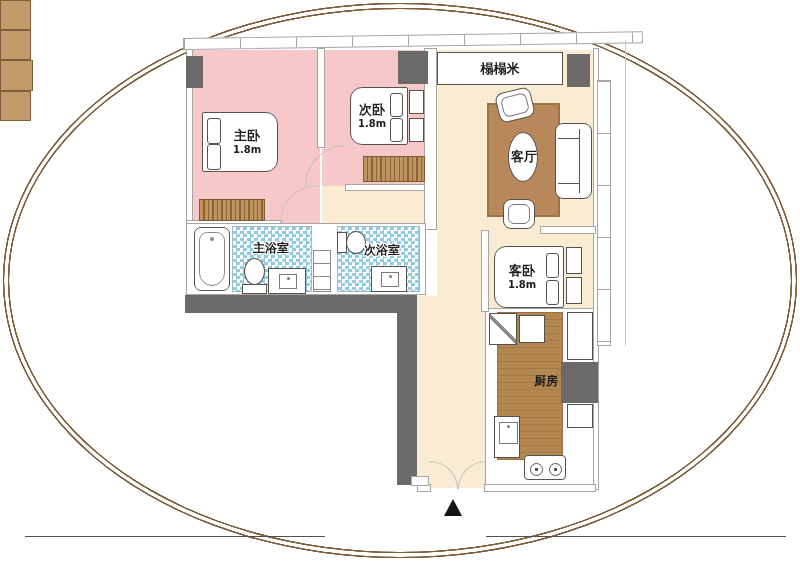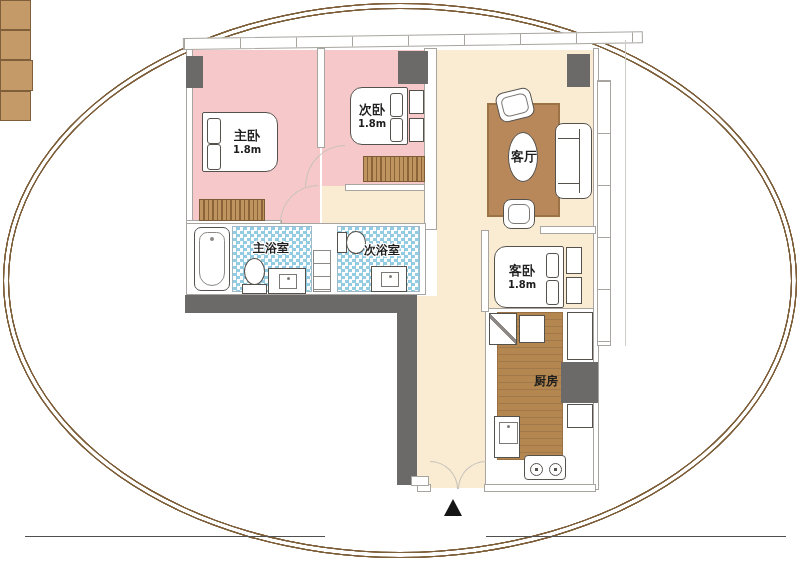--- a/index.html
+++ b/index.html
@@ -134,20 +134,23 @@
   </div>
   <div class="shelf z5 abs" style="left:313px;top:250px;width:18px;height:42px"></div>
   <div class="z5 abs" style="left:337px;top:229px;width:28px;height:26px">
     <i class="toilet-tank" style="left:0;top:3px;width:8px;height:19px"></i>
     <i class="toilet-bowl" style="left:9px;top:2px;width:18px;height:21px"></i>
   </div>
   <div class="furn z5" style="left:371px;top:266px;width:36px;height:26px">
     <i class="sink-in" style="left:9px;top:5px;width:16px;height:13px"></i>
   </div>
 
+  <div class="furn z5" style="left:437px;top:52px;width:126px;height:33px;display:flex;align-items:center;justify-content:center;font-weight:700;font-size:13px">
+    <span>榻榻米</span>
+  </div>
   <div class="rug z5 abs" style="left:487px;top:103px;width:73px;height:114px"></div>
   <div class="furn chair z5" style="left:497px;top:90px;width:36px;height:30px;transform:rotate(-14deg)">
       <i class="inner"></i>
     </div>
   <div class="furn chair z5" style="left:503px;top:199px;width:32px;height:30px">
       <i class="inner"></i>
     </div>
   <div class="furn oval z5" style="left:508px;top:132px;width:30px;height:50px"></div>
   <div class="furn sofa z5" style="left:555px;top:123px;width:37px;height:76px">
     <i class="back"></i>

